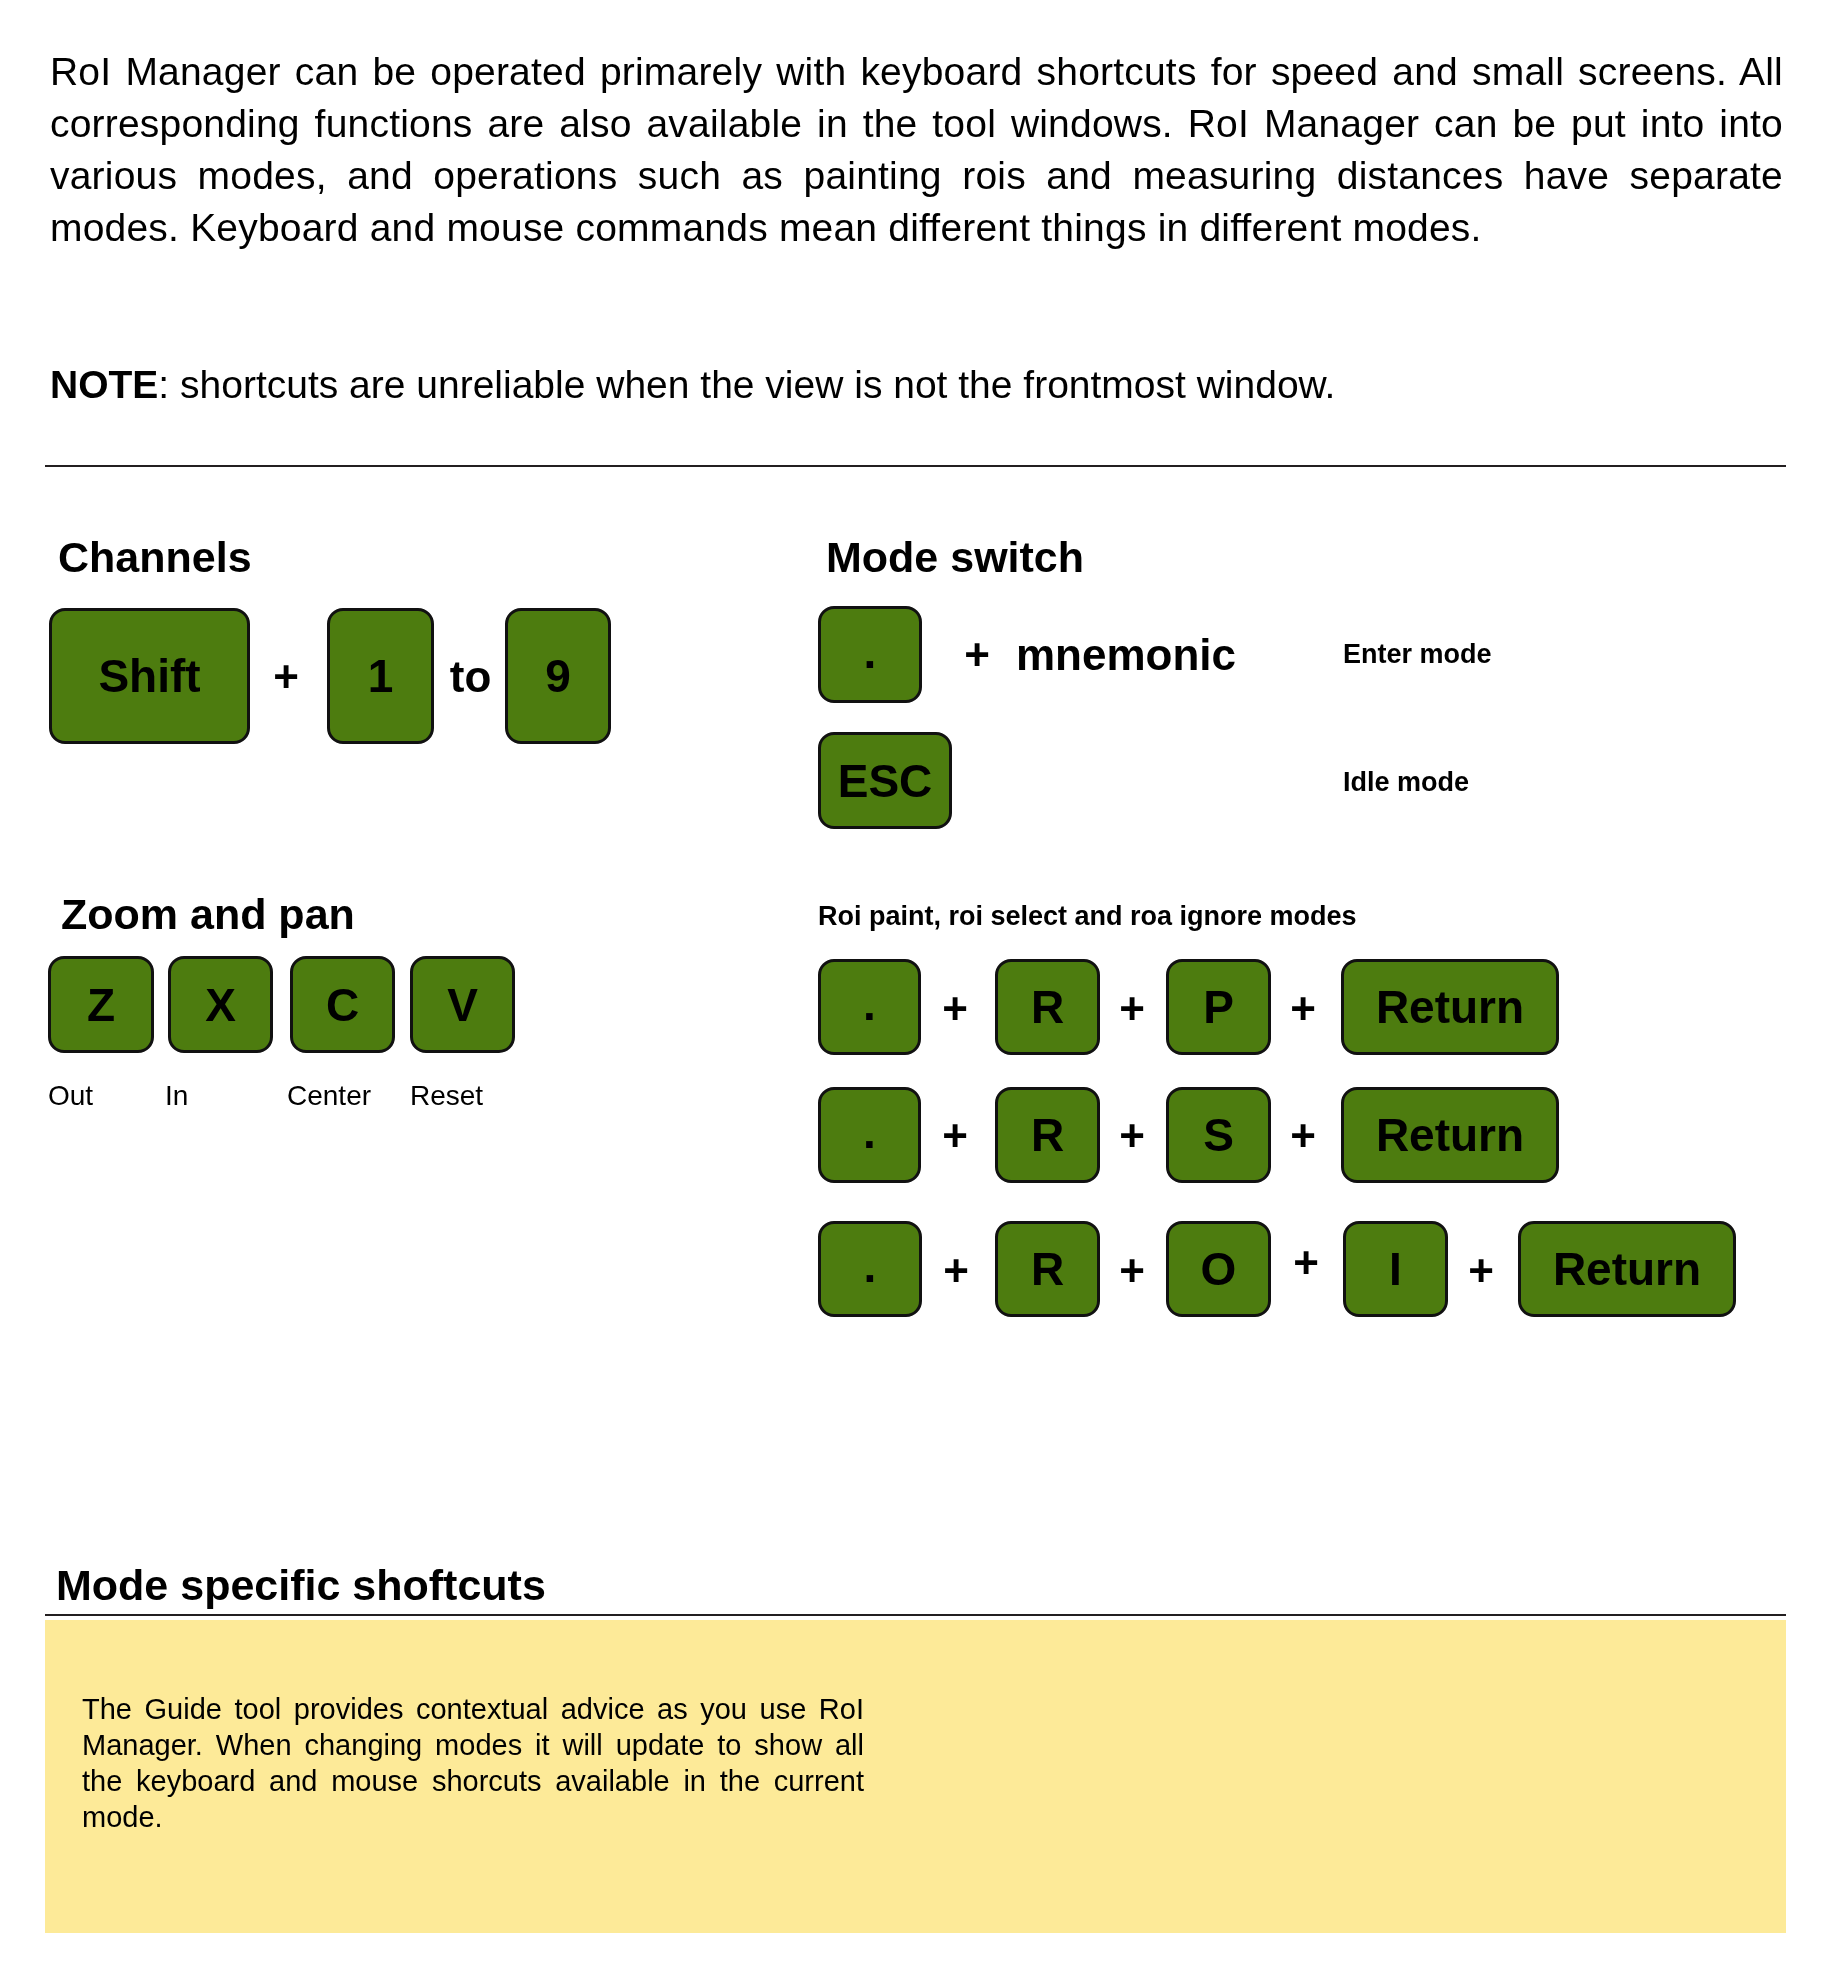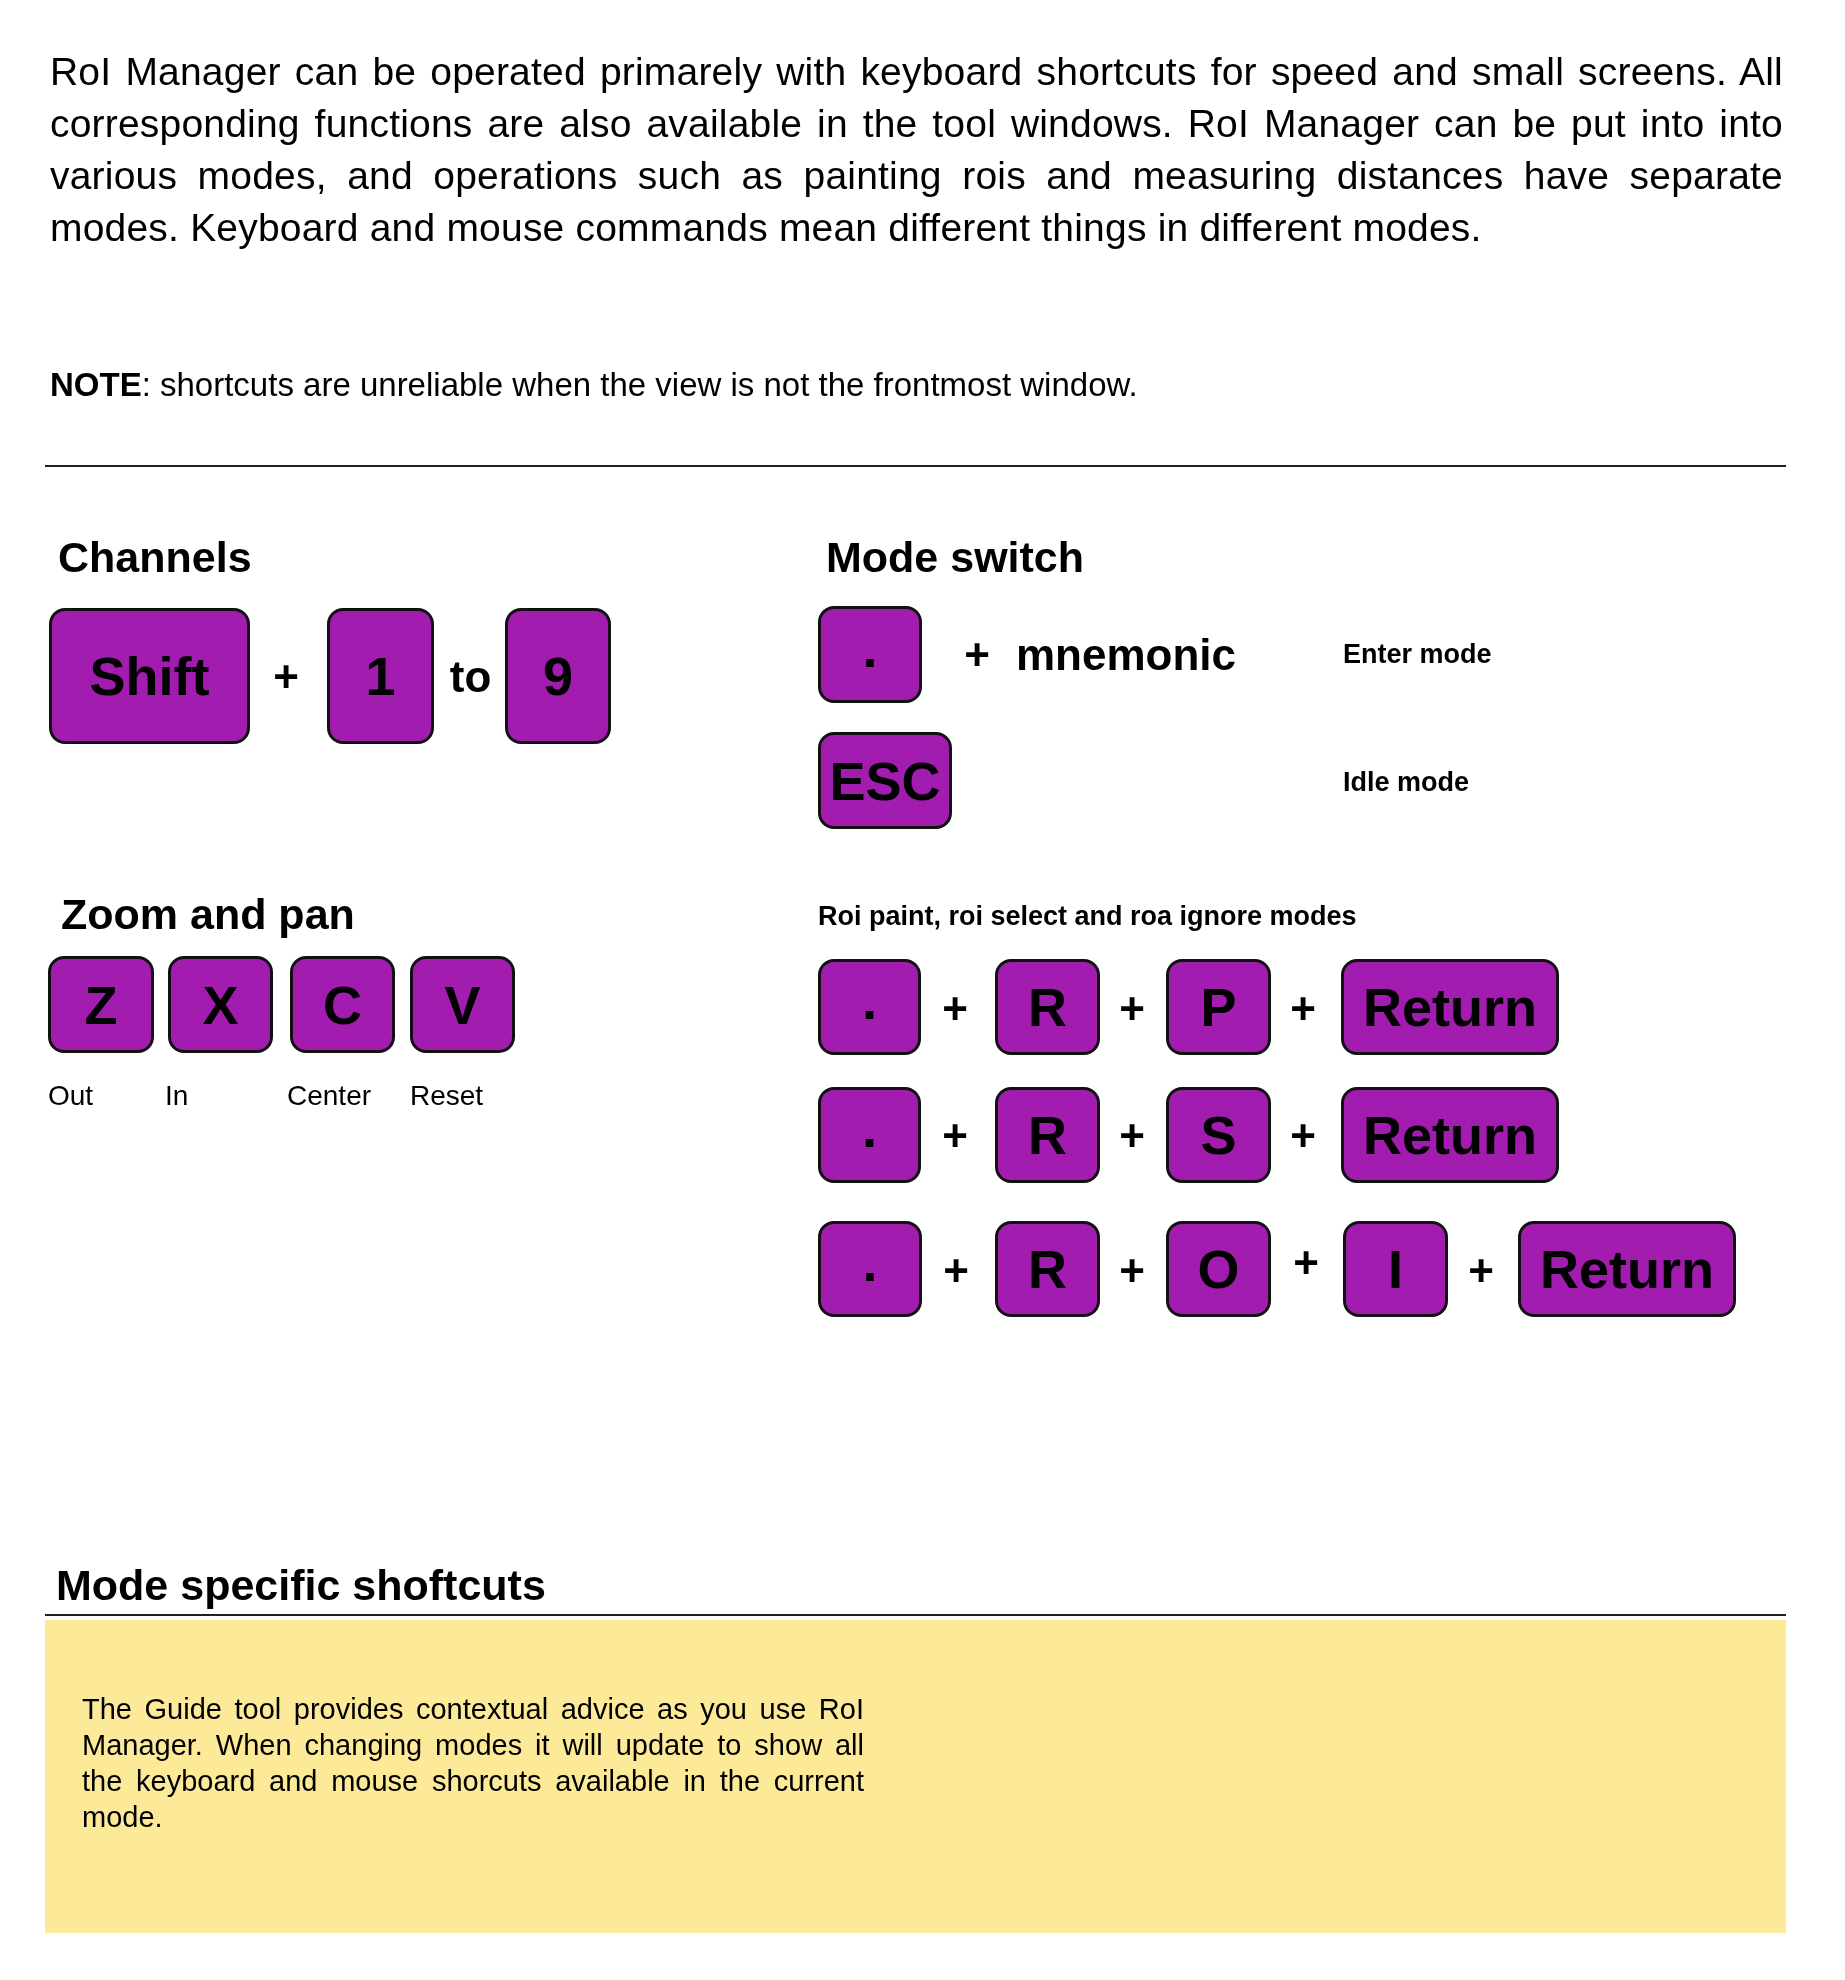--- a/index.html
+++ b/index.html
@@ -1,27 +1,27 @@
 <!DOCTYPE html>
 <html style="font-size:12.7px"><head>
 <meta charset="utf-8">
 <style>
   html, body { margin: 0; padding: 0; background: #ffffff; }
   body { width: 1845px; height: 1980px; position: relative; overflow: hidden;
          font-family: "Liberation Sans", sans-serif; color: #000; }
   .abs { position: absolute; }
   .intro { left: 50px; top: 46px; width: 1733px; font-size: 39px; line-height: 52px;
            text-align: justify; text-align-last: left; letter-spacing: 0.2px; }
-  .note { left: 50px; top: 359px; width: 1733px; font-size: 33px; line-height: 52px; }
+  .note { left: 50px; top: 359px; width: 1733px; font-size: 39px; line-height: 52px; }
   .note b { font-weight: bold; }
   .divider { left: 45px; width: 1741px; height: 2.4px; background: #231f20; }
   h2 { margin: 8px; font-weight: bold; font-size: 43px; line-height: 51px; position: absolute; white-space: nowrap; }
   .key { position: absolute; box-sizing: border-box; border: 3.2px solid #111; border-radius: 16px;
-         background: #a21caf; display: flex; align-items: center; justify-content: center;
-         font-weight: bold; font-size: 54px; }
+         background: #4d7c0f; display: flex; align-items: center; justify-content: center;
+         font-weight: bold; font-size: 46px; }
   .key.dot { align-items: flex-end; padding-bottom: 20.6px; }
   .op { position: absolute; font-weight: bold; font-size: 44px; line-height: 48px; text-align: center; }
   .cap { position: absolute; font-weight: bold; font-size: 27px; line-height: 32px; white-space: nowrap; }
   .klabel { position: absolute; font-size: 28px; line-height: 32px; text-align: left; font-weight: normal; }
   .yellow { left: 45px; top: 1620px; width: 1741px; height: 313px; background: #fdea98; }
   .ycol { position: absolute; font-size: 29px; line-height: 36px; text-align: justify; text-align-last: left; margin-top: 45px; }
   .ycol p { margin: 0 0 36px 0; }
 </style>
 </head>
 <body>

